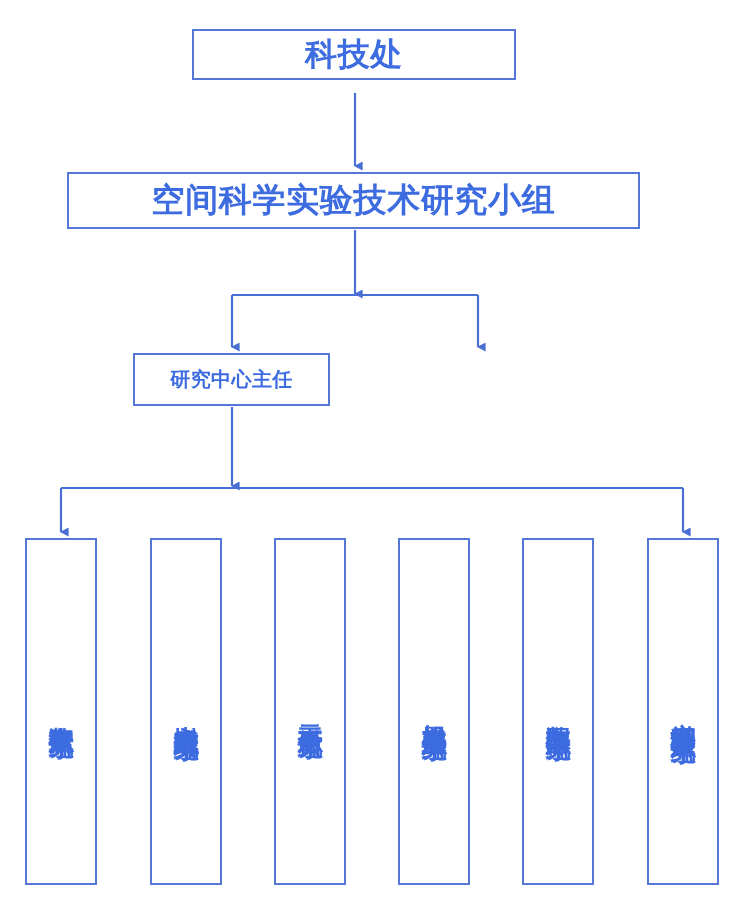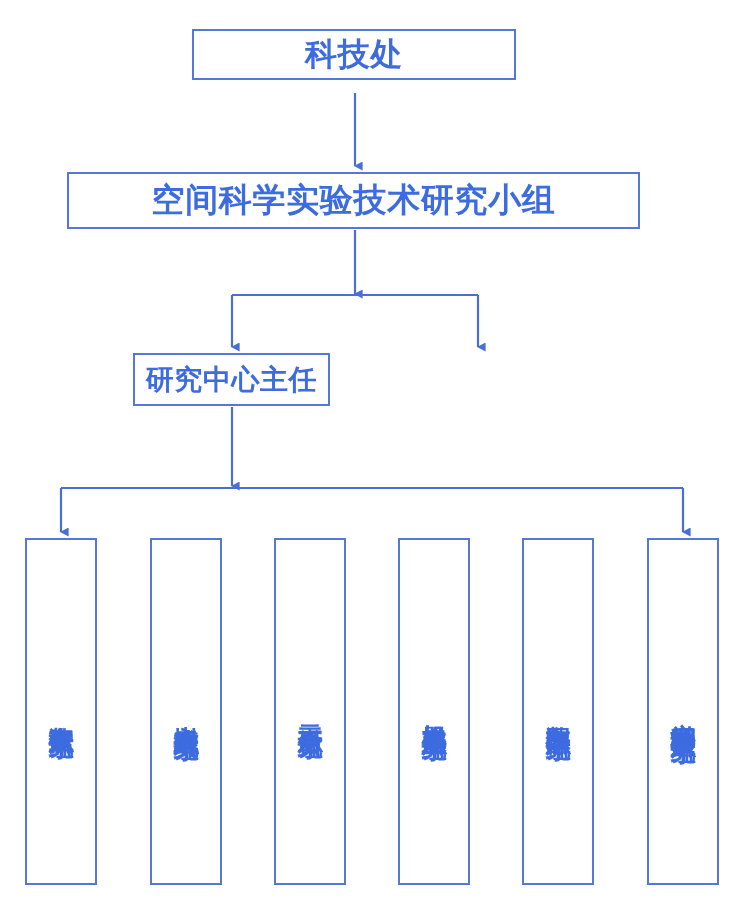--- a/index.html
+++ b/index.html
@@ -63,21 +63,21 @@
     height: 57px;
     font-size: 33px;
   }
 
   
   #node-director {
     left: 133px;
     top: 353px;
     width: 197px;
     height: 53px;
-    font-size: 28px;
+    font-size: 20px;
   }
   #node-committee {
     left: 387px;
     top: 353px;
     width: 178px;
     height: 53px;
     font-size: 25px;
   }
 
   

